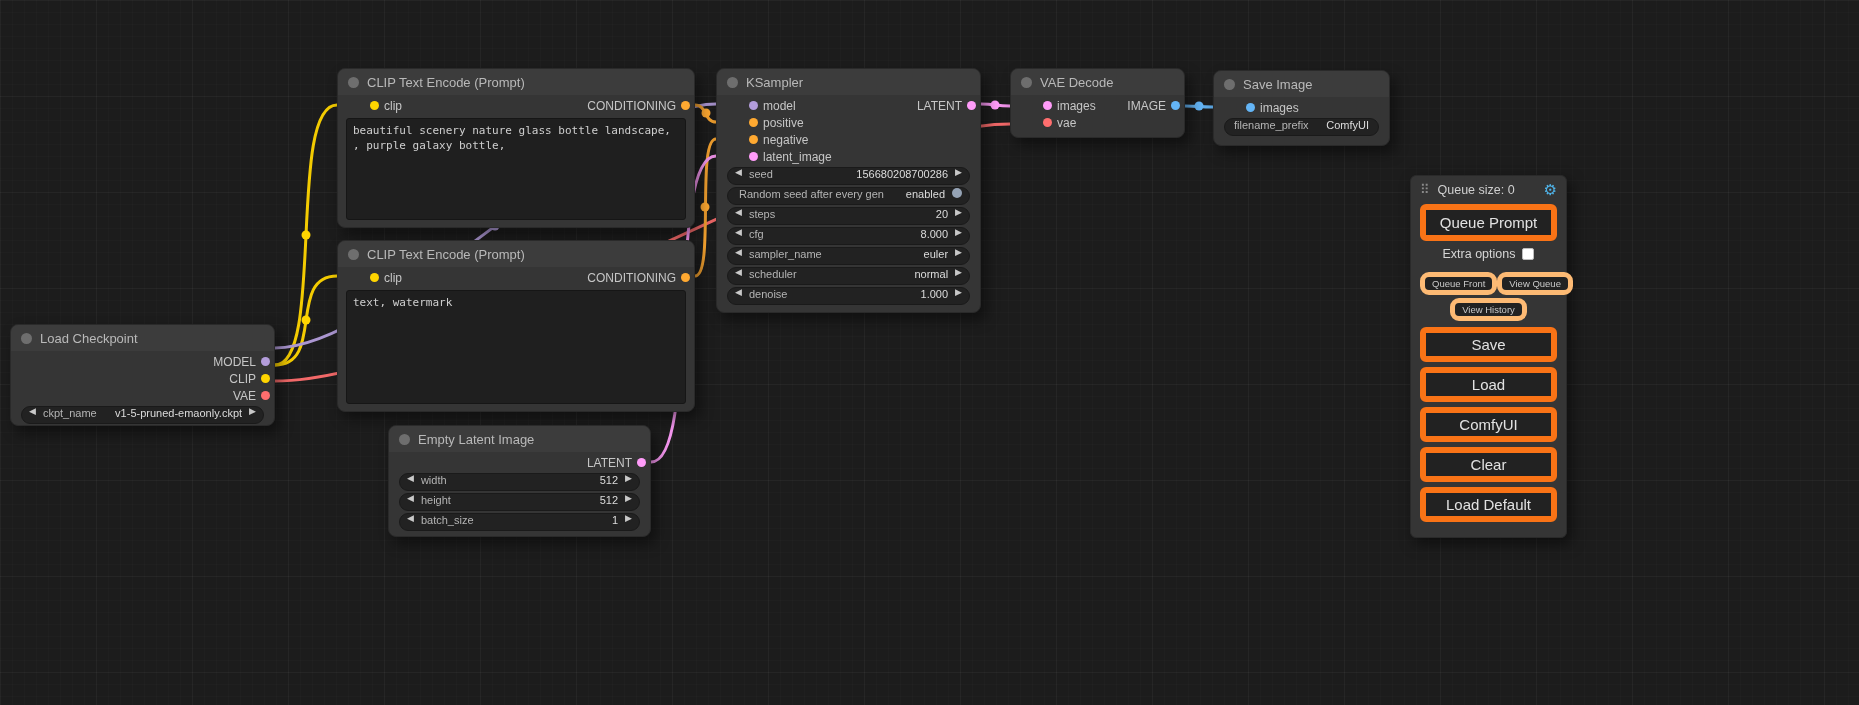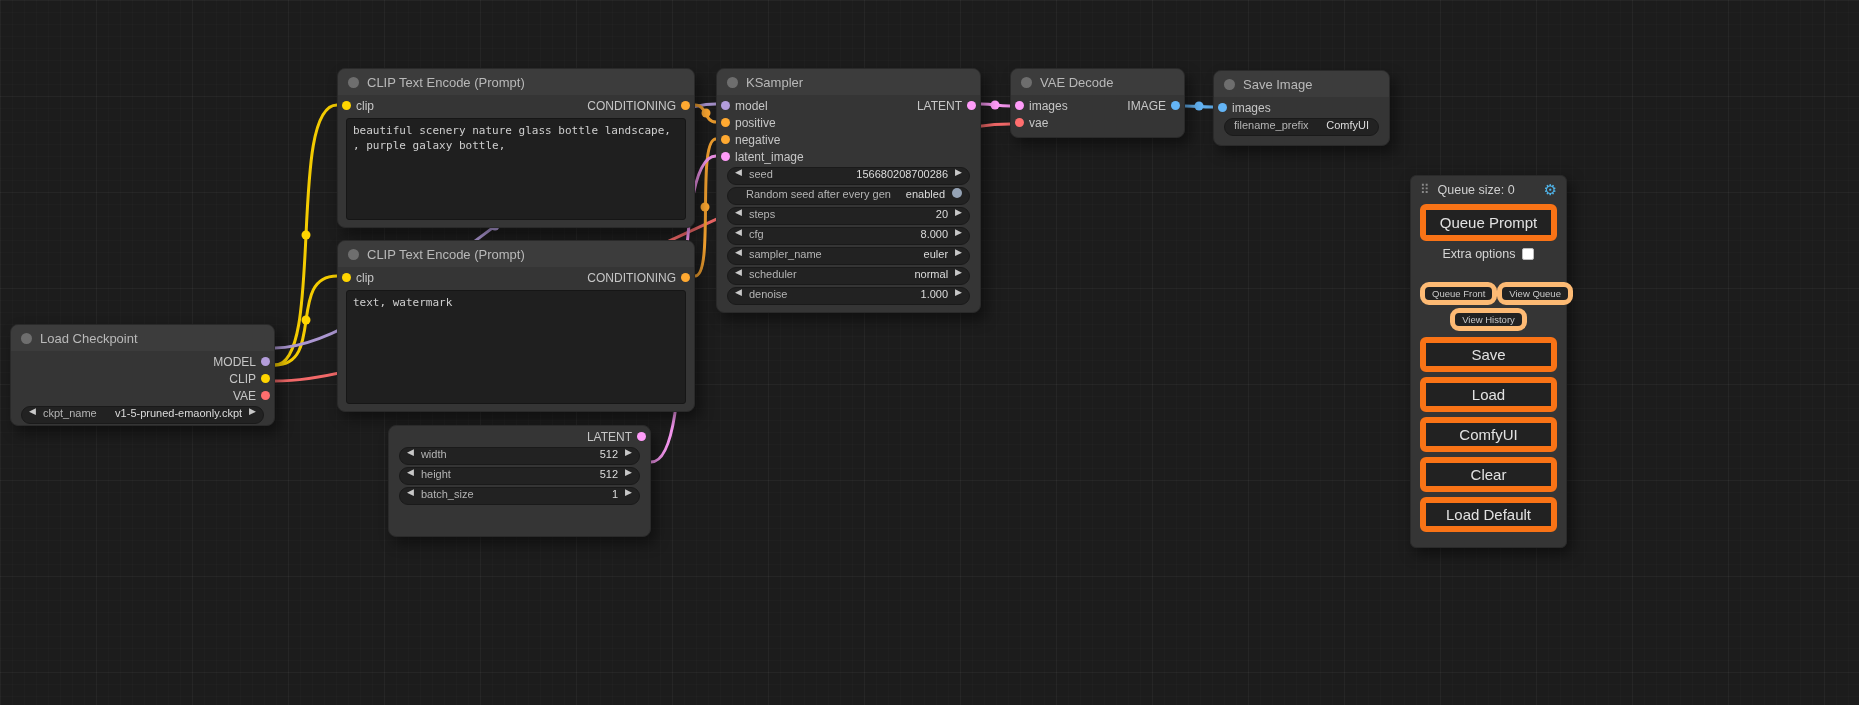--- a/index.html
+++ b/index.html
@@ -19,21 +19,21 @@
     position:absolute;z-index:2;background:#353535;border:1px solid #2a2a2a;
     border-radius:8px;box-shadow:5px 7px 14px rgba(0,0,0,.45);color:#c6c6c6;
     box-sizing:border-box;
   }
   .node-title{
     display:flex;align-items:center;gap:8px;height:26px;padding:0 10px;
     background:#3c3c3c;border-radius:7px 7px 0 0;color:#b9b9b9;font-size:13px;
     overflow:hidden;white-space:nowrap;
   }
   .title-dot{width:11px;height:11px;border-radius:50%;background:#6e6e6e;flex:0 0 auto;}
-  .slots{display:flex;flex-direction:column;padding-top:2px;}
+  .slots{display:flex;flex-direction:column;padding-top:2px;margin-left:28px;}
   .slot-row{display:flex;justify-content:space-between;align-items:center;}
   .slot{position:relative;display:flex;align-items:center;height:17px;font-size:12px;color:#c6c6c6;}
   .slot.in{padding-left:18px;}
   .slot.out{padding-right:18px;justify-content:flex-end;align-self:flex-end;margin-left:auto;}
   .sdot{position:absolute;top:50%;margin-top:-4.5px;width:9px;height:9px;border-radius:50%;}
   .slot.in .sdot{left:4px;}
   .slot.out .sdot{right:4px;}
   .widget{
     display:flex;align-items:flex-start;height:16px;background:#222;border:1px solid #1a1a1a;
     border-radius:9px;margin:2px 10px;padding:0 7px;font-size:11px;color:#c6c6c6;
@@ -58,21 +58,21 @@
   .qp-header{display:flex;align-items:center;font-size:12.5px;color:#cfcfcf;margin-bottom:7px;}
   .drag-handle{color:#8a8a8a;font-size:13px;margin-right:8px;cursor:grab;}
   .qp-size{flex:1;text-align:left;}
   .gear{color:#4fb3e8;font-size:15px;cursor:pointer;line-height:1;}
   .btn{
     display:block;width:100%;box-sizing:border-box;background:#222;color:#e2e2e2;
     border:6px solid #f97316;border-radius:6px;font-family:inherit;font-size:15px;
     padding:3px 0;margin:5px 0;text-align:center;cursor:pointer;
   }
   .btn-queue{font-size:15px;padding:4px 0;margin:2px 0 6px;}
-  .extra-row{display:flex;align-items:center;justify-content:center;gap:7px;font-size:12.5px;margin:3px 0 21px;}
+  .extra-row{display:flex;align-items:center;justify-content:center;gap:7px;font-size:12.5px;margin:3px 0 11px;}
   .checkbox{width:10px;height:10px;background:#fff;border:1px solid #bdbdbd;border-radius:2px;cursor:pointer;}
   .mini-row{display:flex;justify-content:space-between;margin:2px 0;}
   .btn-mini{
     background:#222;color:#c9c9c9;border:5px solid #fdba74;border-radius:9px;
     font-family:inherit;font-size:9.5px;padding:1px 7px;cursor:pointer;white-space:nowrap;
   }
   .mini-center{display:flex;justify-content:center;margin:3px 0 6px;}
 </style>
 </head>
 <body>
@@ -165,20 +165,24 @@
         <div class="slot out">
           <span>CONDITIONING</span>
           <span class="sdot" style="background:#FFA931"></span>
         </div>
       </div>
     </div>
     <textarea class="prompt-text" style="height: 114px;" spellcheck="false">text, watermark</textarea>
   </div>
 
   <div class="node" style="left:388px;top:425px;width:263px;height:112px">
+    <div class="node-title">
+      <span class="title-dot"></span>
+      <span>Empty Latent Image</span>
+    </div>
     <div class="slots">
       <div class="slot out">
         <span>LATENT</span>
         <span class="sdot" style="background:#FF9CF9"></span>
       </div>
     </div>
     <div class="widget">
       <span class="arrow">◀</span>
       <span class="wname">width</span>
       <span class="wvalue">512</span>
@@ -227,21 +231,21 @@
         <span>latent_image</span>
       </div>
     </div>
     <div class="widget">
       <span class="arrow">◀</span>
       <span class="wname">seed</span>
       <span class="wvalue">156680208700286</span>
       <span class="arrow">▶</span>
     </div>
     <div class="widget">
-      <span class="wname" style="margin-left:11px">Random seed after every gen</span>
+      <span class="wname" style="margin-left:4px">Random seed after every gen</span>
       <span class="wvalue">enabled</span>
       <span class="toggle-dot" style="background:#95A3B5"></span>
     </div>
     <div class="widget">
       <span class="arrow">◀</span>
       <span class="wname">steps</span>
       <span class="wvalue">20</span>
       <span class="arrow">▶</span>
     </div>
     <div class="widget">

